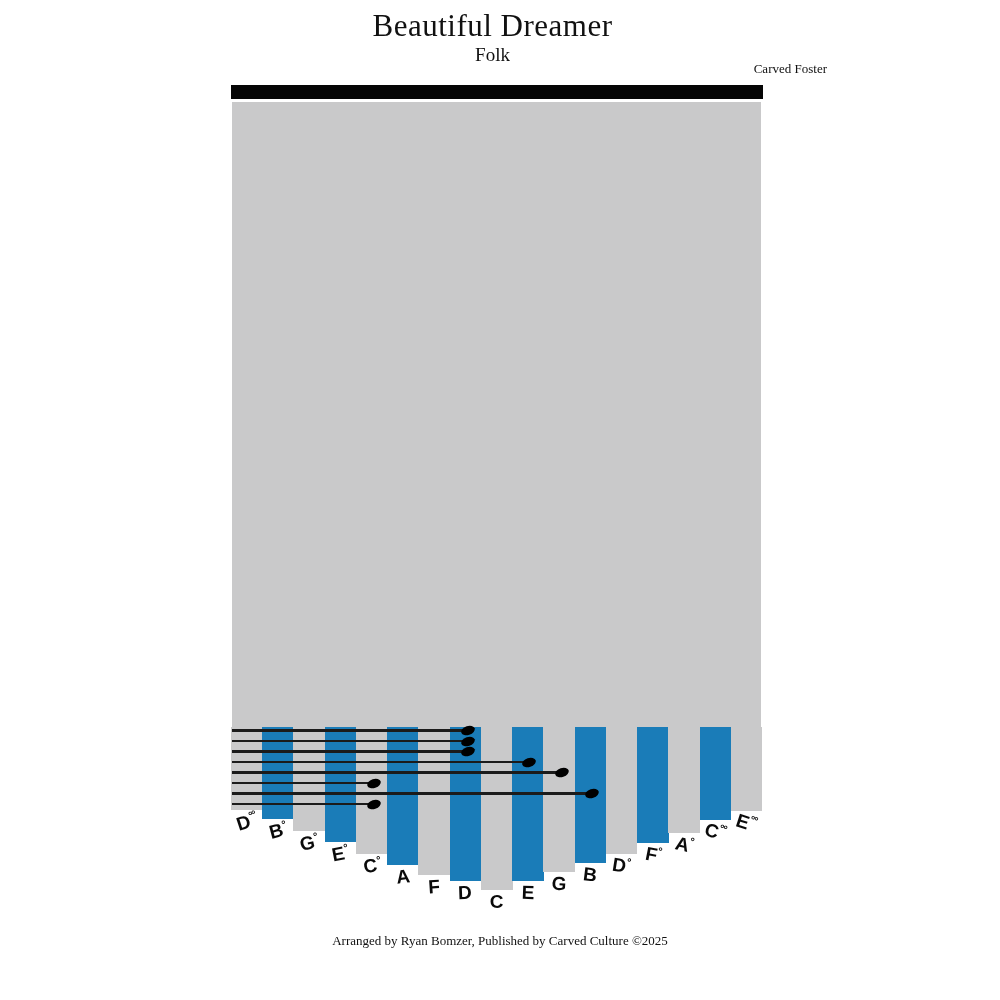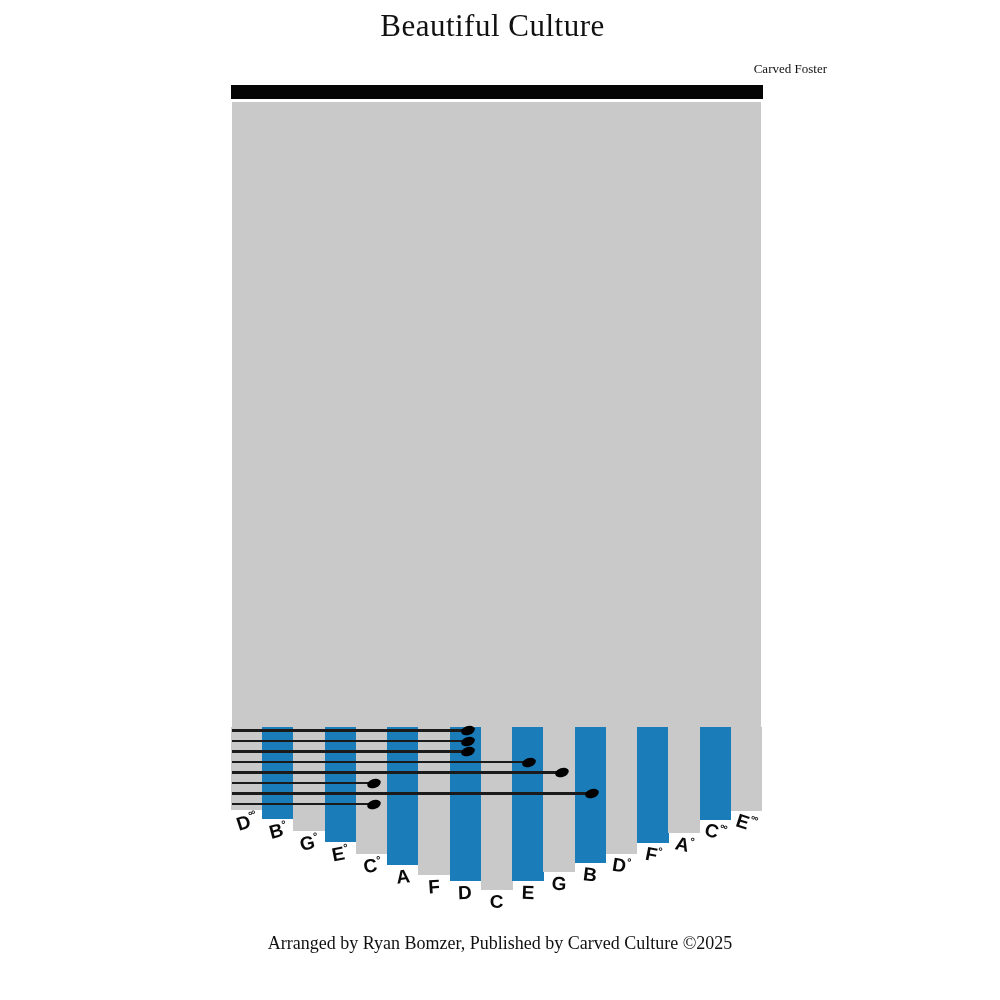--- a/index.html
+++ b/index.html
@@ -43,28 +43,29 @@
   .tine-label sup{font-size:11px;line-height:0;vertical-align:super;letter-spacing:-1px;}
   .note-line{
     position:absolute;height:2.5px;background:var(--line);
   }
   .note-dot{
     position:absolute;width:14px;height:9px;border-radius:50%;
     background:#000;transform:rotate(-18deg);
   }
   .footer{
     position:absolute;top:933px;left:0;width:1000px;text-align:center;
-    font-size:18px;
+    font-size:13px;
   }
 </style>
 </head>
 <body>
 
 <div class="page">
-  <div class="title">Beautiful Culture</div>
+  <div class="title">Beautiful Dreamer</div>
+  <div class="subtitle">Folk</div>
   <div class="composer">Carved Foster</div>
 
   <div class="saddle-bar"></div>
   <div class="body-rect"></div>
 
   <div id="tine-layer">
       <div class="tine gray" style="left: 231px; top: 727px; width: 31.6353px; height: 83px;"></div>
       <div class="tine-label" style="left: 246.618px; top: 822px; transform: translate(-50%, -50%) rotate(-18deg);"><span>D</span><sup>°°</sup></div>
       <div class="tine blue" style="left: 262.235px; top: 727px; width: 31.6353px; height: 92px;"></div>
       <div class="tine-label" style="left: 277.853px; top: 831px; transform: translate(-50%, -50%) rotate(-15deg);"><span>B</span><sup>°</sup></div>

